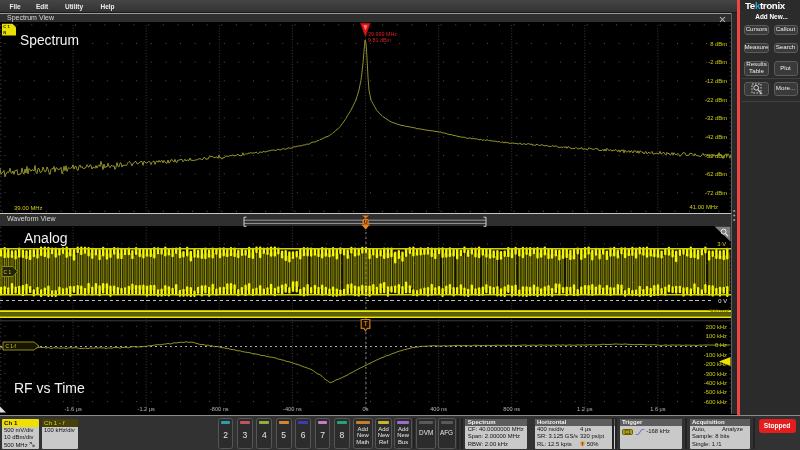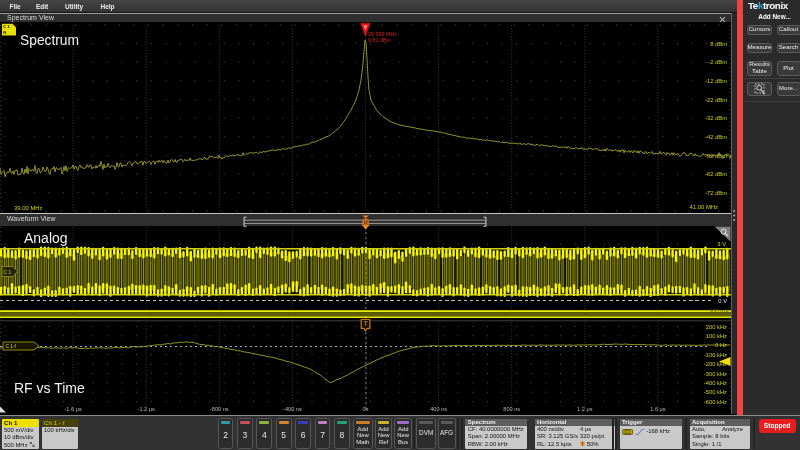--- a/index.html
+++ b/index.html
@@ -5,21 +5,21 @@
   font-family:"Liberation Sans", sans-serif; }
 .abs { position:absolute; }
 #menubar { left:0; top:0; width:737px; height:12.5px; background:linear-gradient(#454545,#333);
   border-bottom:1px solid #191919; color:#ededed; font-size:6.5px; font-weight:bold; }
 #menubar span { position:absolute; top:3px; }
 #spectab { left:0; top:12.5px; width:737px; height:9.5px; background:#2f2f2f;
   border-top:1px solid #9a9a9a; color:#d8d8d8; font-size:7px; }
 #wavetab { left:0; top:212.5px; width:731px; height:13.5px; background:#2f2f2f;
   border-top:1.5px solid #c6c6c6; color:#d8d8d8; font-size:7px; }
 #strip { left:731px; top:13px; width:6px; height:401px; background:#282828; border-left:1px solid #5f5f5f; }
-#sidebar { left:737px; top:0; width:63px; height:415px; background:#2b2b2b; border-left:6px solid #ef4444; }
+#sidebar { left:737px; top:0; width:63px; height:415px; background:#2b2b2b; border-left:3px solid #ef4444; }
 .sbtn { position:absolute; background:#3a3a3a; border:1px solid #5c5c5c; border-radius:3px;
   color:#ececec; font-size:6.2px; display:flex; align-items:center; justify-content:center;
   text-align:center; line-height:6.8px; }
 #bottombar { left:0; top:414.5px; width:800px; height:35.5px; background:#323232; border-top:1px solid #8c8c8c; }
 .hdrbox { position:absolute; top:3px; height:30.5px; background:#c9c9c9; border-radius:1px; overflow:hidden; }
 .hdrbox .hd { background:#5d5d5d; color:#f2f2f2; font-size:6px; height:7px; line-height:7px; padding-left:2.5px; font-weight:bold; }
 .hdrbox .bd { color:#111; font-size:5.9px; line-height:7.4px; padding:0.5px 2px 0 2.5px; white-space:nowrap; }
 .chbtn { position:absolute; top:2px; width:15.8px; height:31.5px; background:#2c2c2c;
   border:1px solid #565656; border-radius:2.5px; color:#e8e8e8; font-size:8.5px;
   text-align:center; padding-top:11px; }

